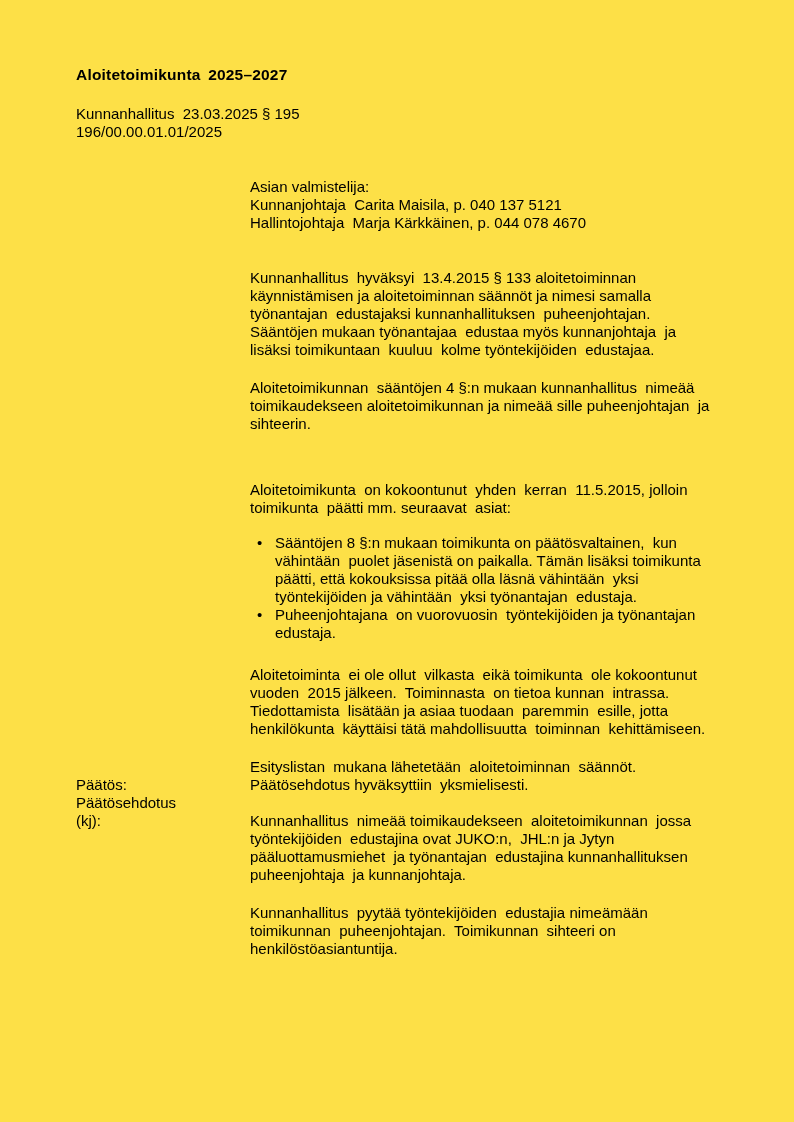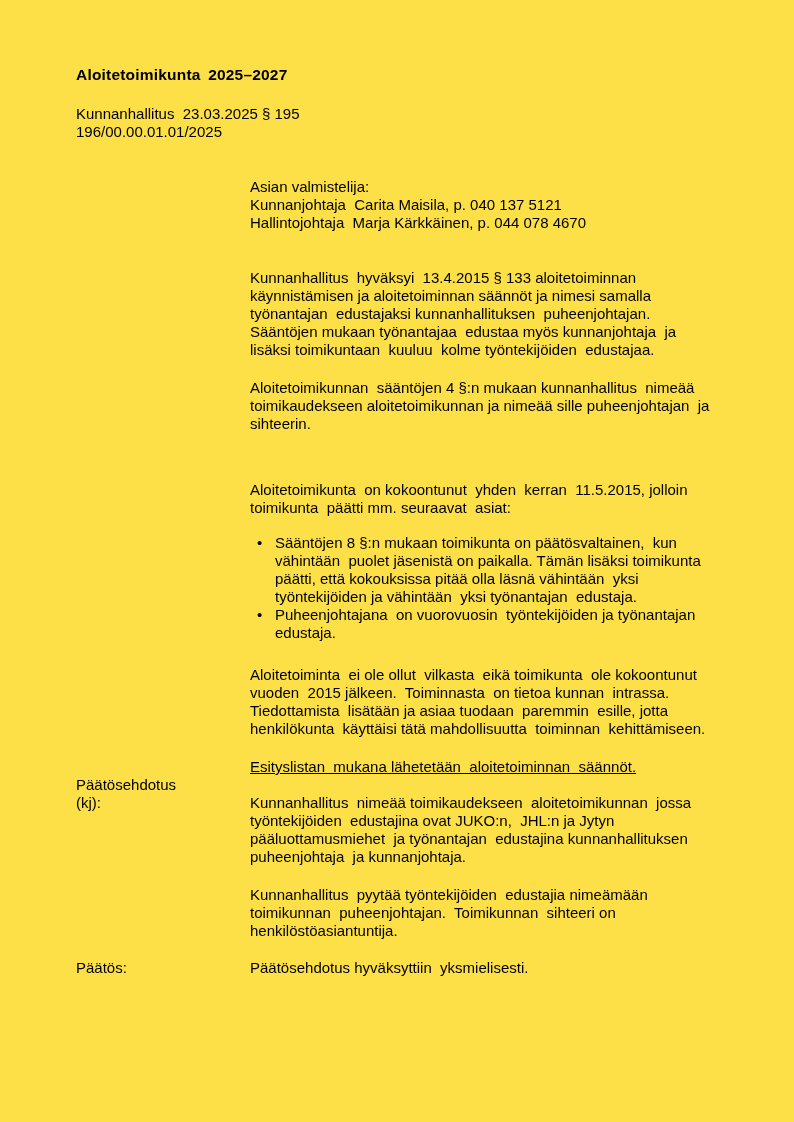--- a/index.html
+++ b/index.html
@@ -33,21 +33,21 @@
   .row { display: flex; align-items: flex-start; }
   .label-col {
     flex: 0 0 174px;
     width: 174px;
   }
   .content-col { flex: 1 1 auto; min-width: 0; }
   .para { margin: 0 0 20px 0; }
   .para:last-child { margin-bottom: 0; }
   .mb-big { margin-bottom: 37px; }
   .mb-small { margin-bottom: 17px; margin-top: 48px; }
-  .mb-med { margin-bottom: 22px; text-decoration: underline; }
+  .mb-med { margin-bottom: 22px; }
   .bullet-list {
     margin: 0 0 24px 0;
     padding: 0;
     list-style: none;
   }
   .bullet-item {
     position: relative;
     padding-left: 25px;
   }
   .bullet-item::before {
@@ -106,34 +106,34 @@
       <p class="pre para">Aloitetoiminta  ei ole ollut  vilkasta  eikä toimikunta  ole kokoontunut
 vuoden  2015 jälkeen.  Toiminnasta  on tietoa kunnan  intrassa.
 Tiedottamista  lisätään ja asiaa tuodaan  paremmin  esille, jotta
 henkilökunta  käyttäisi tätä mahdollisuutta  toiminnan  kehittämiseen.</p>
 
       <p class="pre para mb-med">Esityslistan  mukana lähetetään  aloitetoiminnan  säännöt.</p>
 
     </div>
   </div>
 
+  <div class="row">
+    <div class="label-col pre">Päätös:</div>
+    <div class="content-col">
+      <p class="pre para">Päätösehdotus hyväksyttiin  yksmielisesti.</p>
+    </div>
+  </div>
+
   <div class="row proposal-row">
     <div class="label-col pre">Päätösehdotus
 (kj):</div>
     <div class="content-col">
       <p class="pre para proposal-first">Kunnanhallitus  nimeää toimikaudekseen  aloitetoimikunnan  jossa
 työntekijöiden  edustajina ovat JUKO:n,  JHL:n ja Jytyn
 pääluottamusmiehet  ja työnantajan  edustajina kunnanhallituksen
 puheenjohtaja  ja kunnanjohtaja.</p>
       <p class="pre para">Kunnanhallitus  pyytää työntekijöiden  edustajia nimeämään
 toimikunnan  puheenjohtajan.  Toimikunnan  sihteeri on
 henkilöstöasiantuntija.</p>
     </div>
   </div>
 
-  <div class="row">
-    <div class="label-col pre">Päätös:</div>
-    <div class="content-col">
-      <p class="pre para">Päätösehdotus hyväksyttiin  yksmielisesti.</p>
-    </div>
-  </div>
-
 </div>
 
 </body></html>

